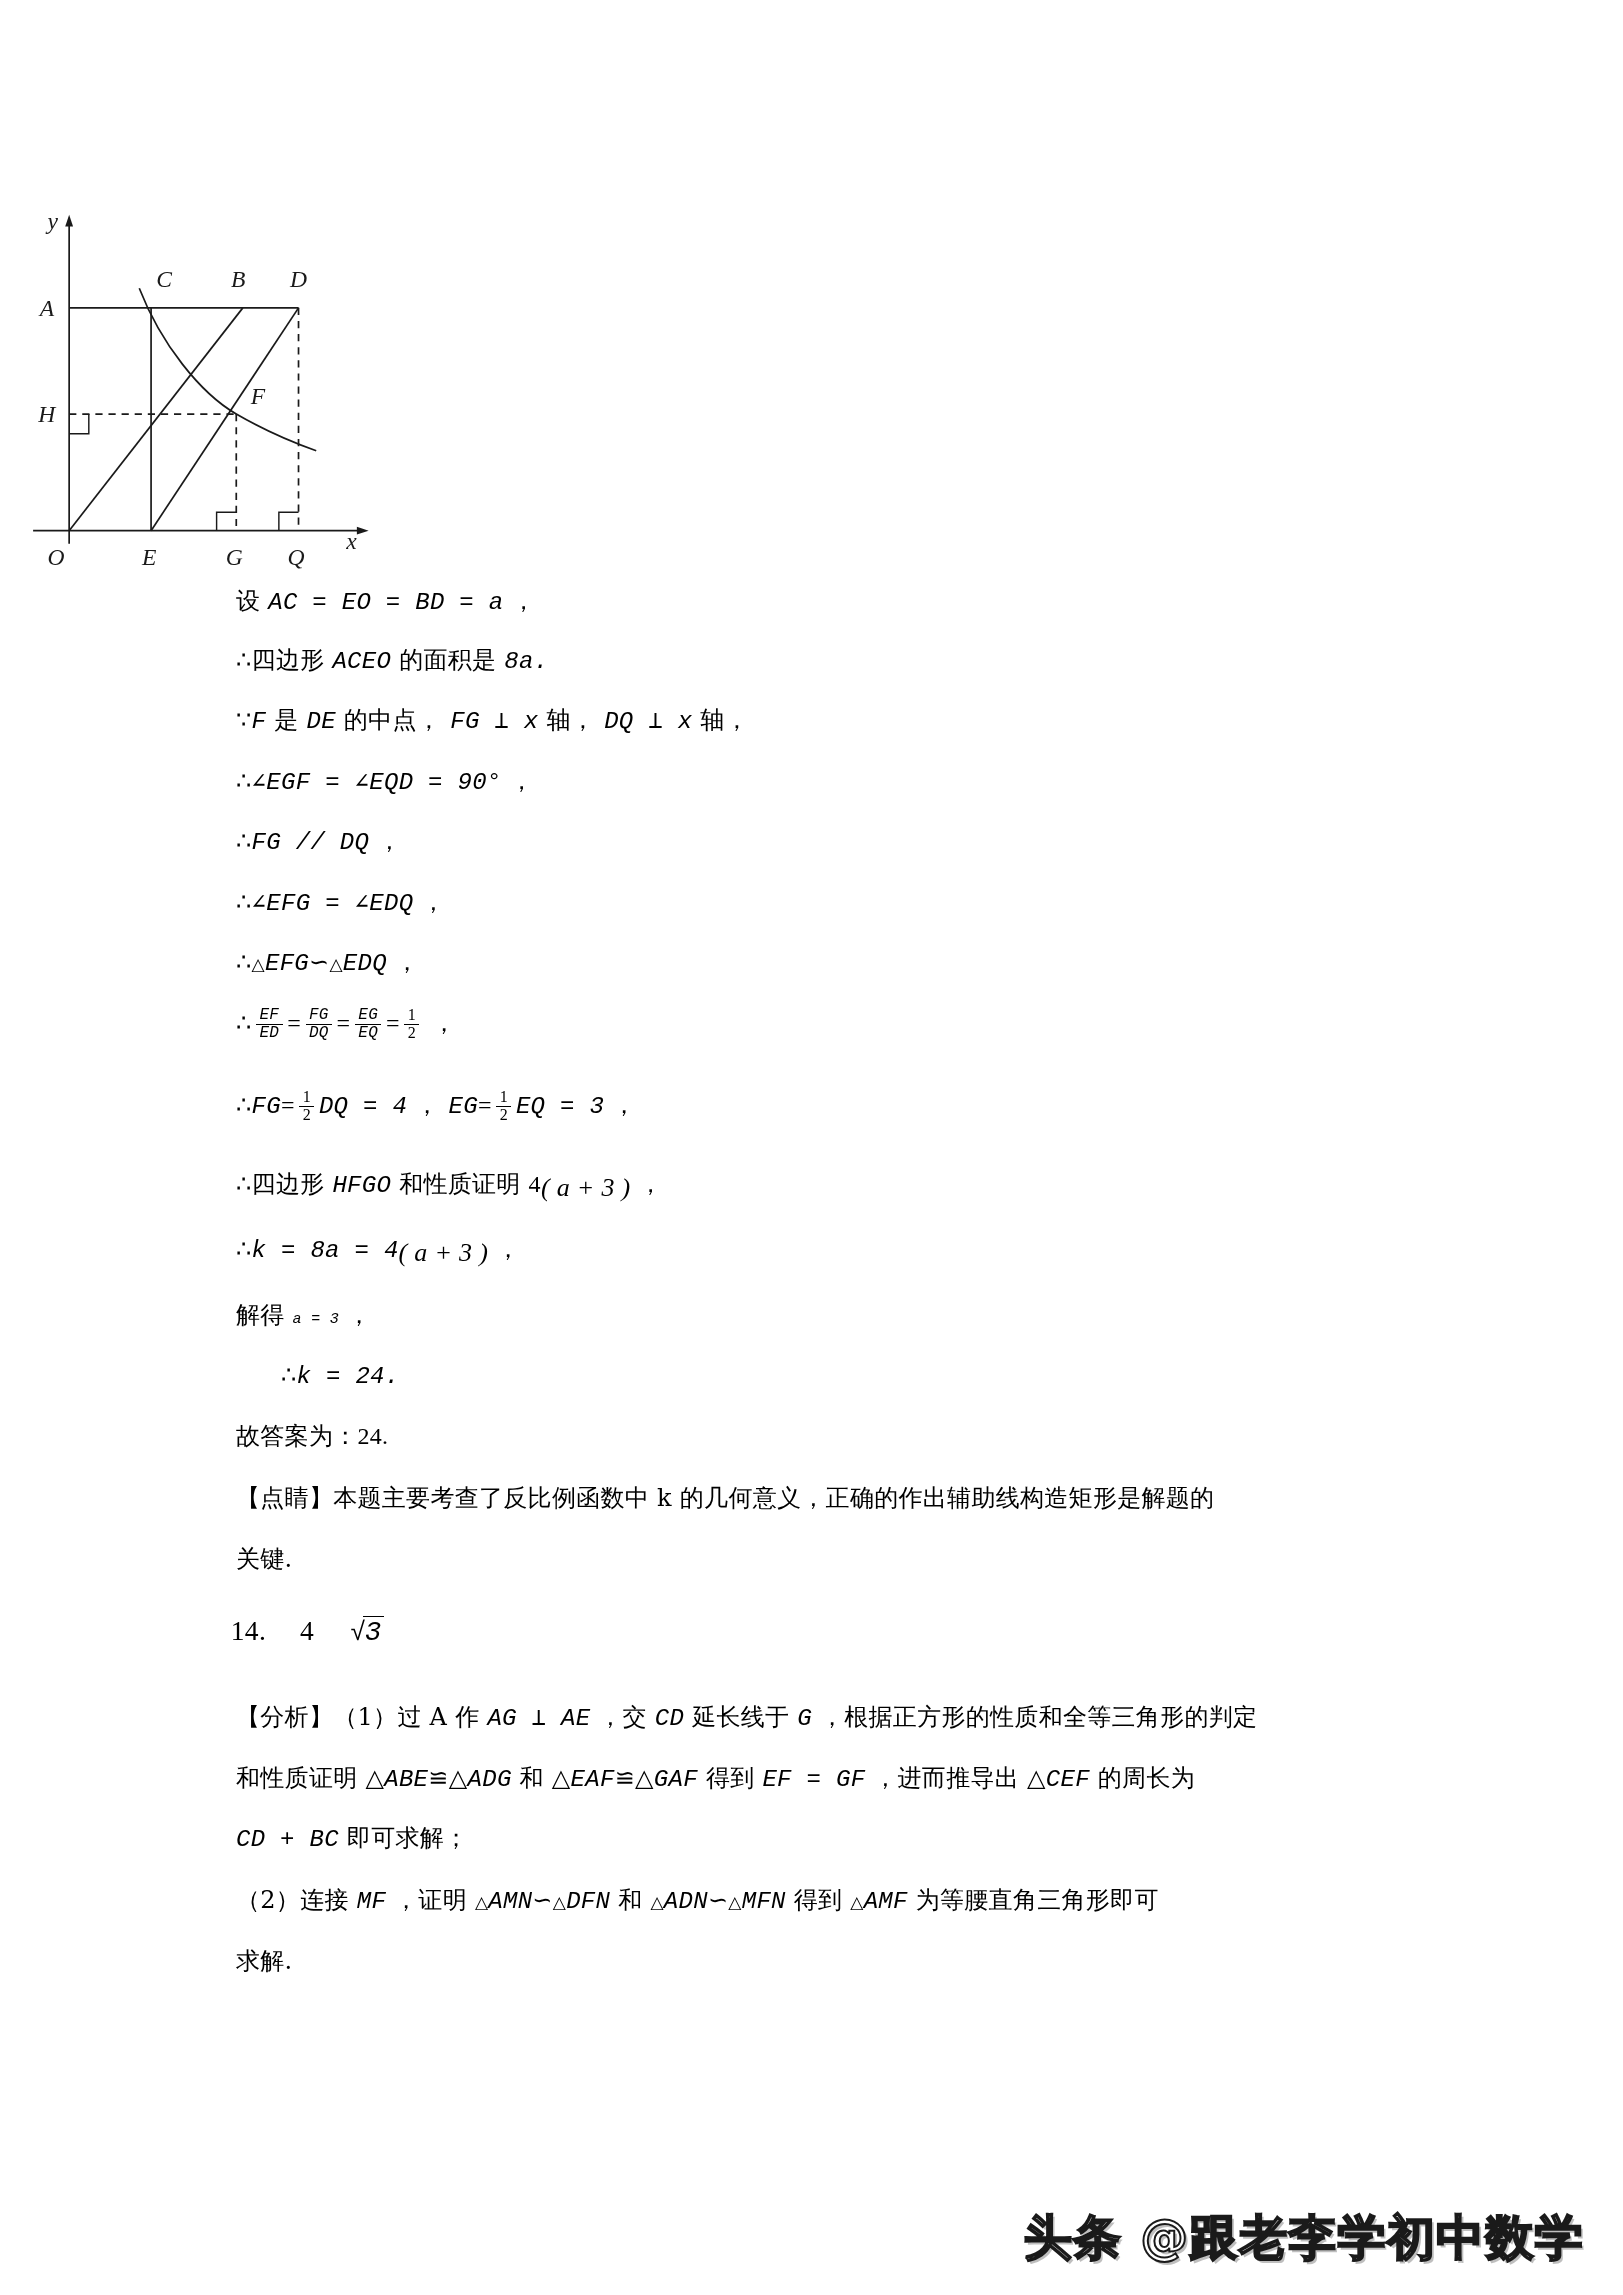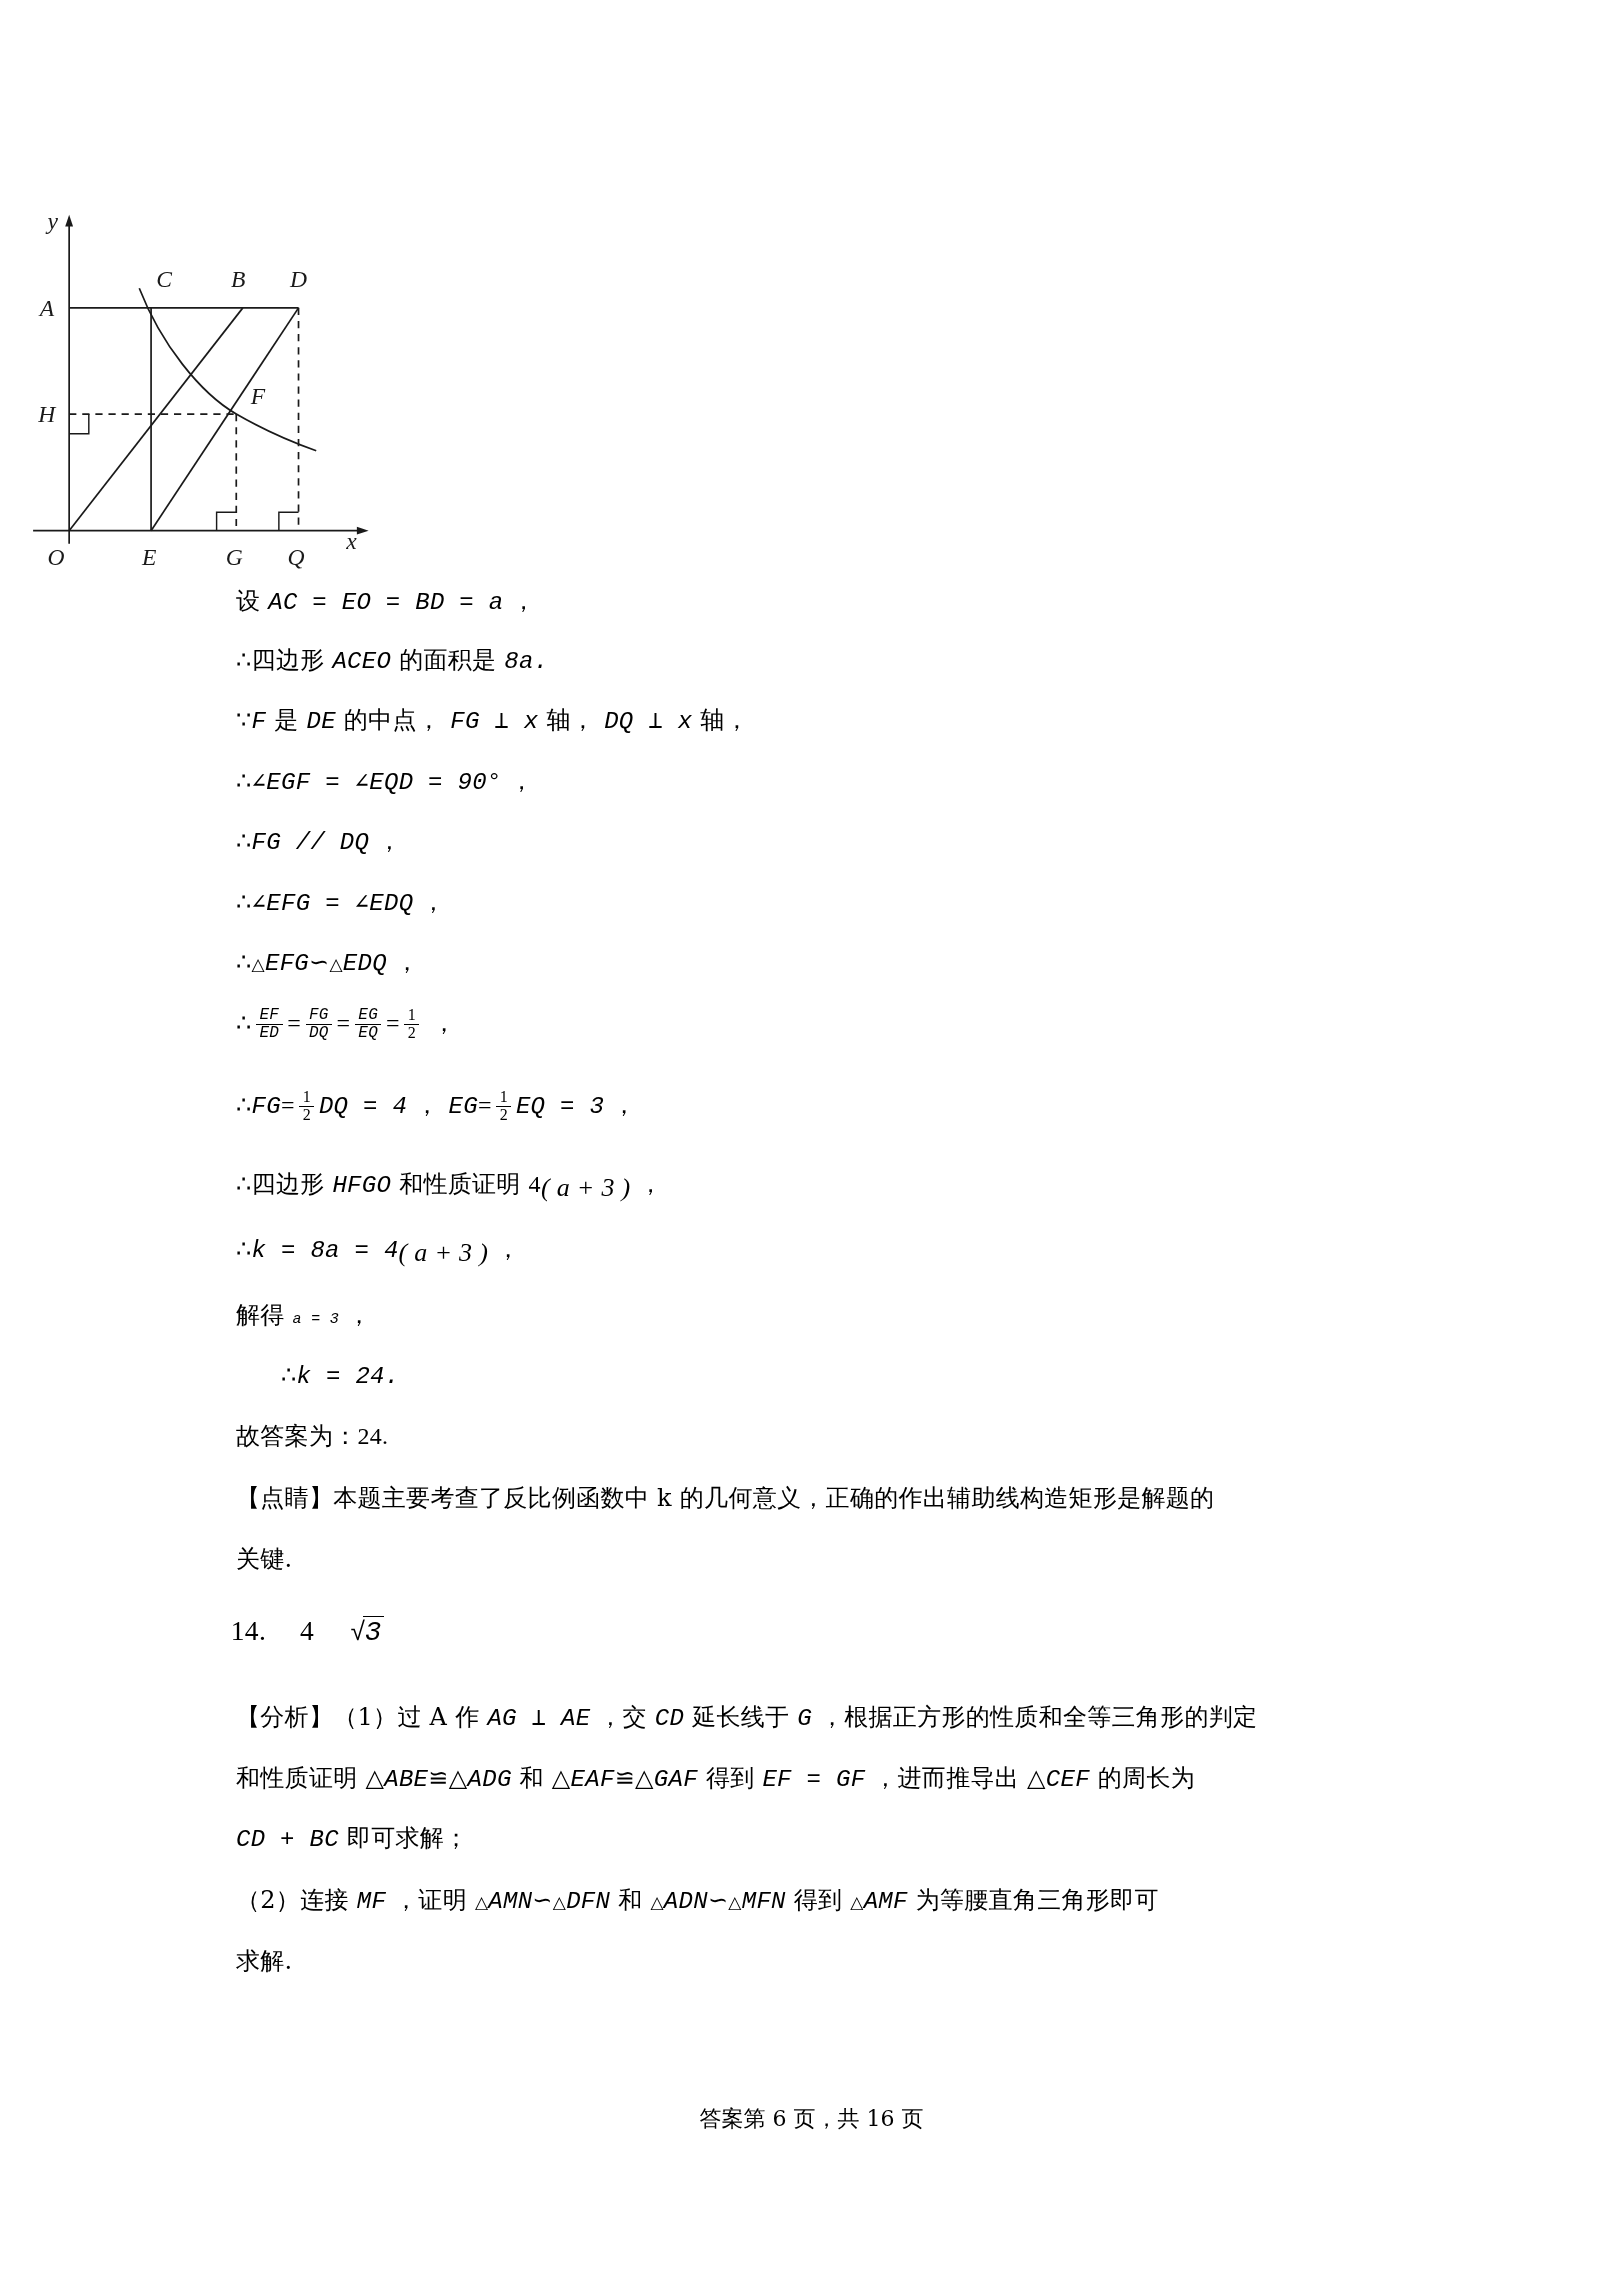--- a/index.html
+++ b/index.html
@@ -249,17 +249,17 @@
     <div class="line" style="top:1888px;left:0;">
       <span class="cn">（2）</span><span class="cn">连接 </span><span class="it">MF</span><span class="cn"> ，证明 </span><span class="rm" style="font-size:17px;">△</span><span class="it">AMN</span><span class="rm">∽</span><span class="rm" style="font-size:17px;">△</span><span class="it">DFN</span><span class="cn"> 和 </span><span class="rm" style="font-size:17px;">△</span><span class="it">ADN</span><span class="rm">∽</span><span class="rm" style="font-size:17px;">△</span><span class="it">MFN</span><span class="cn"> 得到 </span><span class="rm" style="font-size:17px;">△</span><span class="it">AMF</span><span class="cn"> 为等腰直角三角形即可</span>
     </div>
 
     <div class="line cn" style="top:1949px;left:0;">
       <span>求解.</span>
     </div>
 
   </div>
 
-  <div class="footer">答案第 6 页，共 16 页</div>
-
+
+  <div class="watermark">头条 @跟老李学初中数学</div>
 
 </div>
 
 
 </body></html>

